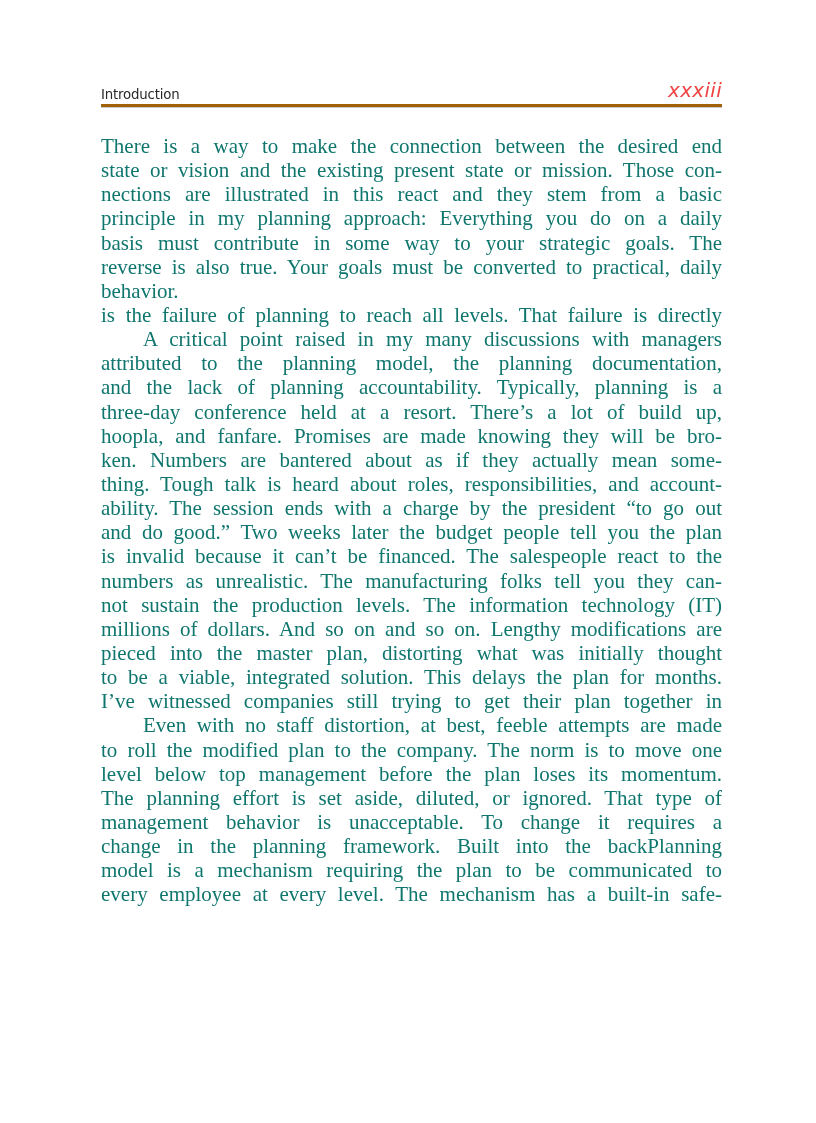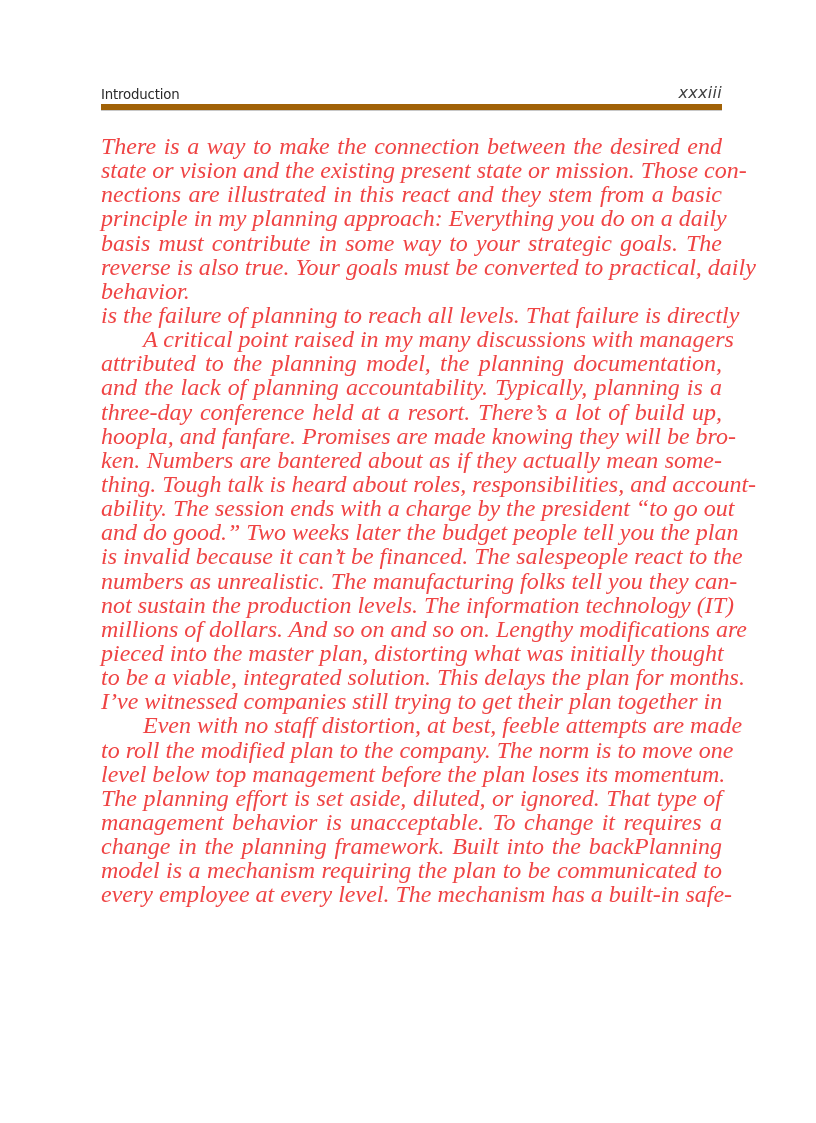--- a/index.html
+++ b/index.html
@@ -18,47 +18,46 @@
       left: 101px;
       top: 80px;
       width: 621px;
     }
     .running-head {
       display: flex;
       justify-content: space-between;
       align-items: flex-end;
       height: 22px;
       padding-bottom: 2px;
-      border-bottom: 6px solid #a16207;
+      border-bottom: 3px solid #a16207;
       box-shadow: 0 1px 0 #c8c8c8;
     }
     .running-head .section {
       font-family: "DejaVu Sans", sans-serif;
       font-size: 14.5px;
       color: #2a2a2a;
       letter-spacing: -0.2px;
       transform: scaleX(0.92);
       transform-origin: left bottom;
     }
     .running-head .folio {
       font-family: "DejaVu Sans", sans-serif;
       font-style: italic;
-      font-size: 16px;
-      color: #404040;
+      font-size: 20px;
+      color: #ef4444;
       letter-spacing: 0.3px;
     }
     .body-text {
       position: absolute;
       top: 54px;
       left: 0;
       width: 621px;
       font-family: "Liberation Serif", serif;
-      font-size: 24px;
-      color: #ef4444;
-      font-style: italic;
+      font-size: 21px;
+      color: #0f766e;
     }
     .line {
       display: block;
       height: 24.15px;
       line-height: 24.15px;
       text-align: justify;
       text-align-last: justify;
       white-space: nowrap;
     }
     .line.last {

